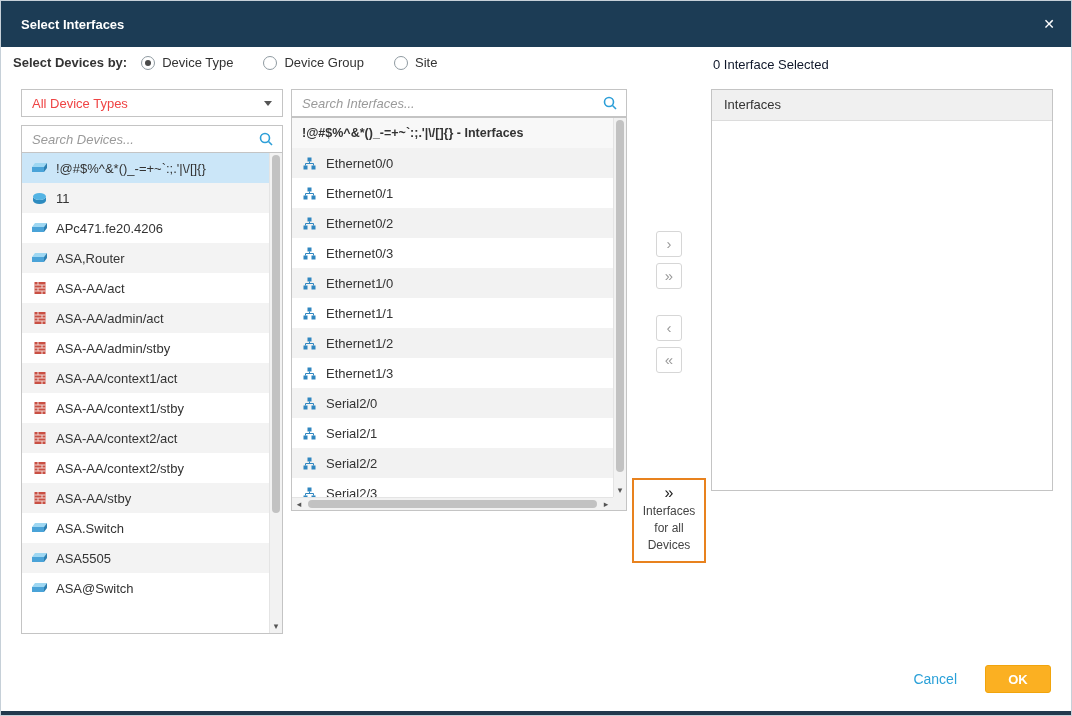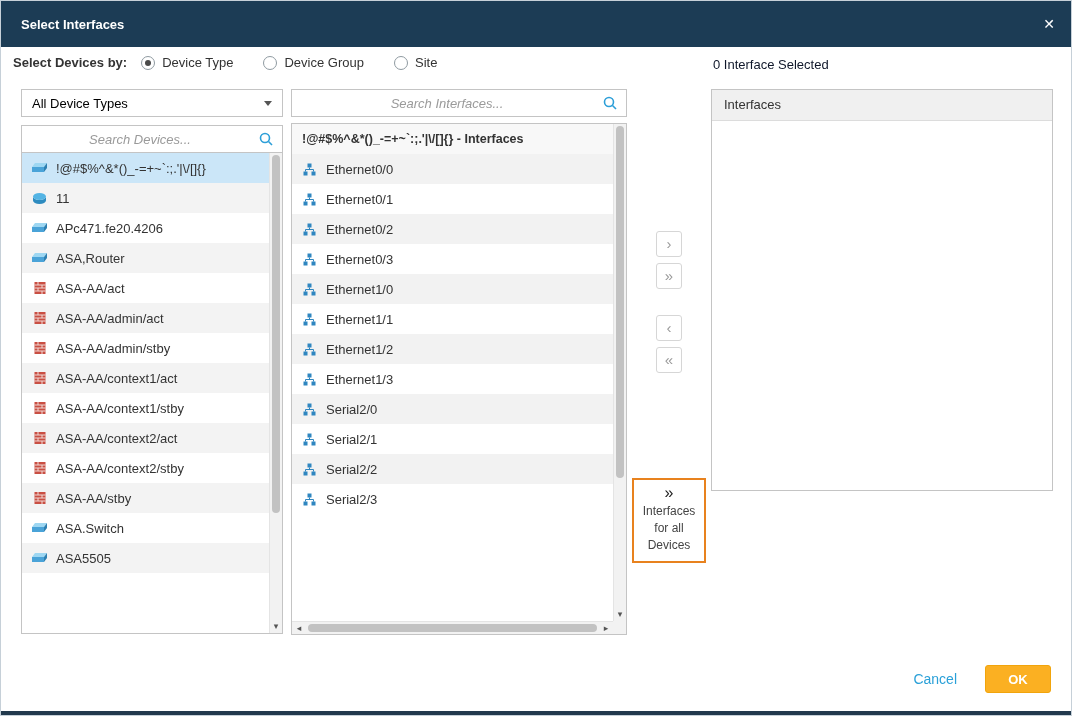--- a/index.html
+++ b/index.html
@@ -19,31 +19,31 @@
   .rb.checked::after{content:"";position:absolute;left:3px;top:3px;right:3px;bottom:3px;background:#4a4a4a;border-radius:50%;}
 
   .count{position:absolute;left:712px;top:56px;font-size:13px;color:#0f172a;}
 
   
   .left-col{position:absolute;left:20px;top:88px;width:262px;}
   .mid-col{position:absolute;left:290px;top:88px;width:336px;}
   .right-col{position:absolute;left:710px;top:88px;width:342px;height:402px;border:1px solid #c4c4c4;box-sizing:border-box;background:#fff;}
   .right-head{height:30px;background:#f0f0f0;border-bottom:1px solid #dcdcdc;font-size:13px;color:#333;line-height:30px;padding-left:12px;}
 
-  .dropdown{height:28px;border:1px solid #c4c4c4;box-sizing:border-box;display:flex;align-items:center;justify-content:space-between;padding:0 10px;font-size:13px;color:#000000;cursor:pointer;background:#fff;}
+  .dropdown{height:28px;border:1px solid #c4c4c4;box-sizing:border-box;display:flex;align-items:center;justify-content:space-between;padding:0 10px;font-size:13px;color:#ef4444;cursor:pointer;background:#fff;}
   .caret{width:0;height:0;border-left:4px solid transparent;border-right:4px solid transparent;border-top:5px solid #555;}
 
   .searchbox{margin-top:8px;height:28px;border:1px solid #c4c4c4;box-sizing:border-box;display:flex;align-items:center;background:#fff;padding-right:8px;}
-  .searchbox input{flex:1;border:none;outline:none;font-size:13px;color:#333;padding:0 10px;font-family:"Liberation Sans",sans-serif;background:transparent;text-align:center;}
+  .searchbox input{flex:1;border:none;outline:none;font-size:13px;color:#333;padding:0 10px;font-family:"Liberation Sans",sans-serif;background:transparent;}
   .searchbox input::placeholder{font-style:italic;color:#9a9a9a;}
   .mid-col .searchbox{margin-top:0;}
 
   .list{position:relative;border:1px solid #c4c4c4;box-sizing:border-box;background:#fff;overflow:hidden;}
   .devlist{margin-top:-1px;height:482px;}
-  .midlist{margin-top:6px;height:512px;}
+  .midlist{margin-top:0;height:394px;}
 
   .rowswrap{position:absolute;left:0;top:0;right:13px;}
   .lrow{height:30px;display:flex;align-items:center;gap:8px;padding-left:9px;font-size:13px;color:#333;cursor:pointer;white-space:nowrap;overflow:hidden;}
   #device-rows .lrow:nth-child(even){background:#f3f3f3;}
   #interface-rows .lrow:nth-child(odd){background:#f2f2f2;}
   .lrow.selected{background:#cbe6f8;}
   .ricon{display:inline-flex;width:17px;justify-content:center;flex:0 0 auto;}
   .rtext{white-space:nowrap;}
   .listheader{height:30px;line-height:30px;padding-left:10px;font-size:12.5px;font-weight:bold;color:#333;background:#f8f8f8;white-space:nowrap;overflow:hidden;}
 
@@ -239,20 +239,30 @@
           <div class="lrow">
             <span class="ricon">
               <svg width="17" height="12" viewBox="0 0 17 12">
                 <polygon points="4,1 16,1 13,5 1,5" fill="#9ed7f2"></polygon>
                 <polygon points="1,5 13,5 13,10 1,10" fill="#4aa3d8"></polygon>
                 <polygon points="13,5 16,1 16,6 13,10" fill="#2e7fb0"></polygon>
               </svg>
             </span>
             <span class="rtext">ASA5505</span>
           </div>
+          <div class="lrow">
+            <span class="ricon">
+              <svg width="17" height="12" viewBox="0 0 17 12">
+                <polygon points="4,1 16,1 13,5 1,5" fill="#9ed7f2"></polygon>
+                <polygon points="1,5 13,5 13,10 1,10" fill="#4aa3d8"></polygon>
+                <polygon points="13,5 16,1 16,6 13,10" fill="#2e7fb0"></polygon>
+              </svg>
+            </span>
+            <span class="rtext">ASA@Switch</span>
+          </div>
         </div>
       <div class="vscroll">
         <div class="vthumb"></div>
         <div class="sarrow down">▾</div>
       </div>
     </div>
   </div>
 
   <div class="mid-col">
     <div class="searchbox">

